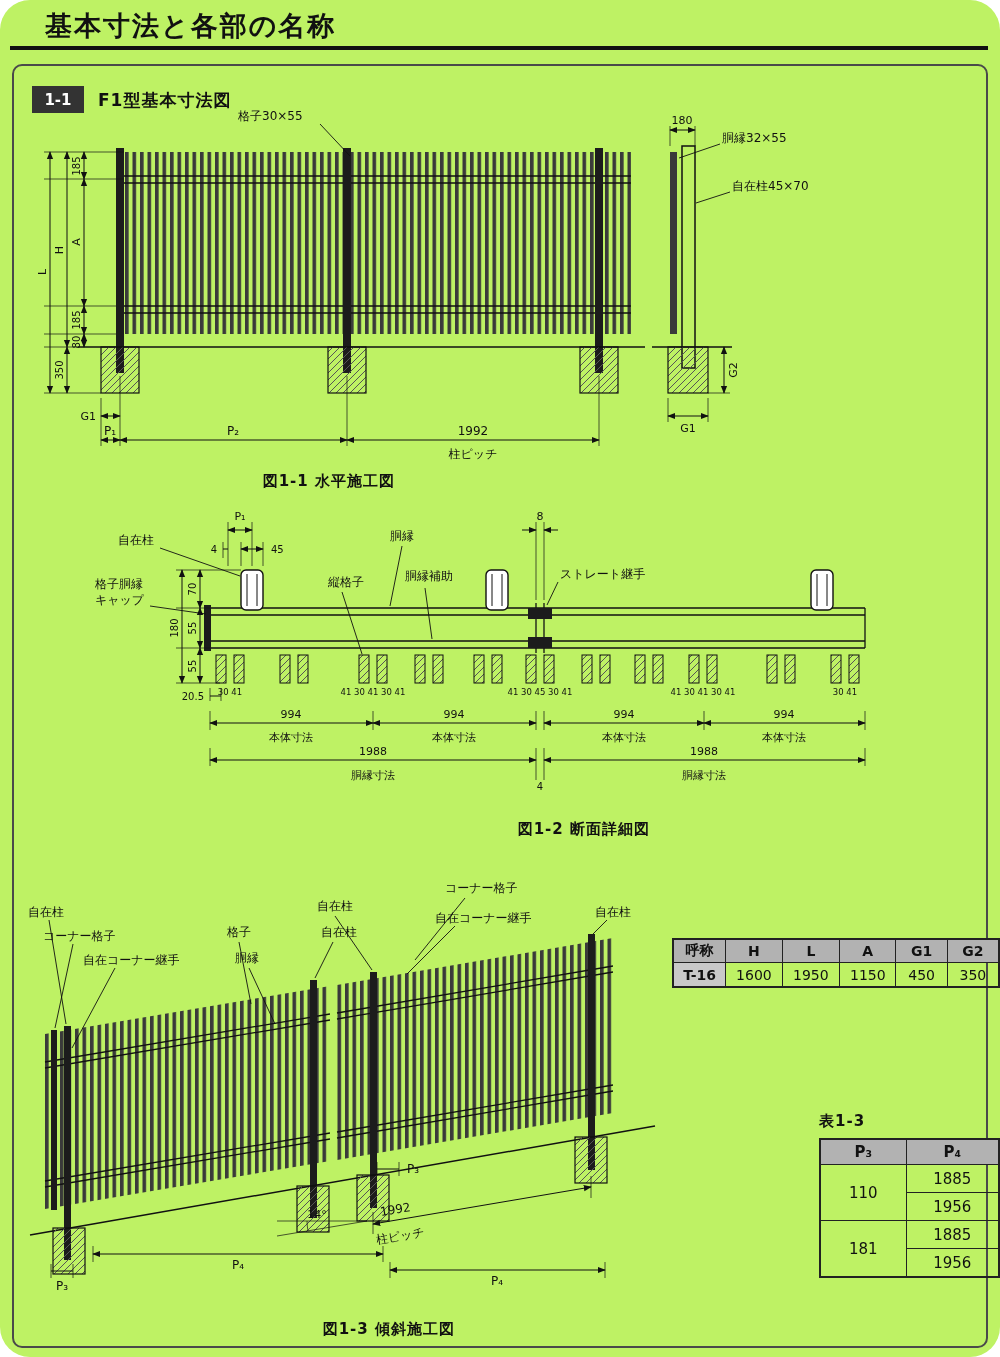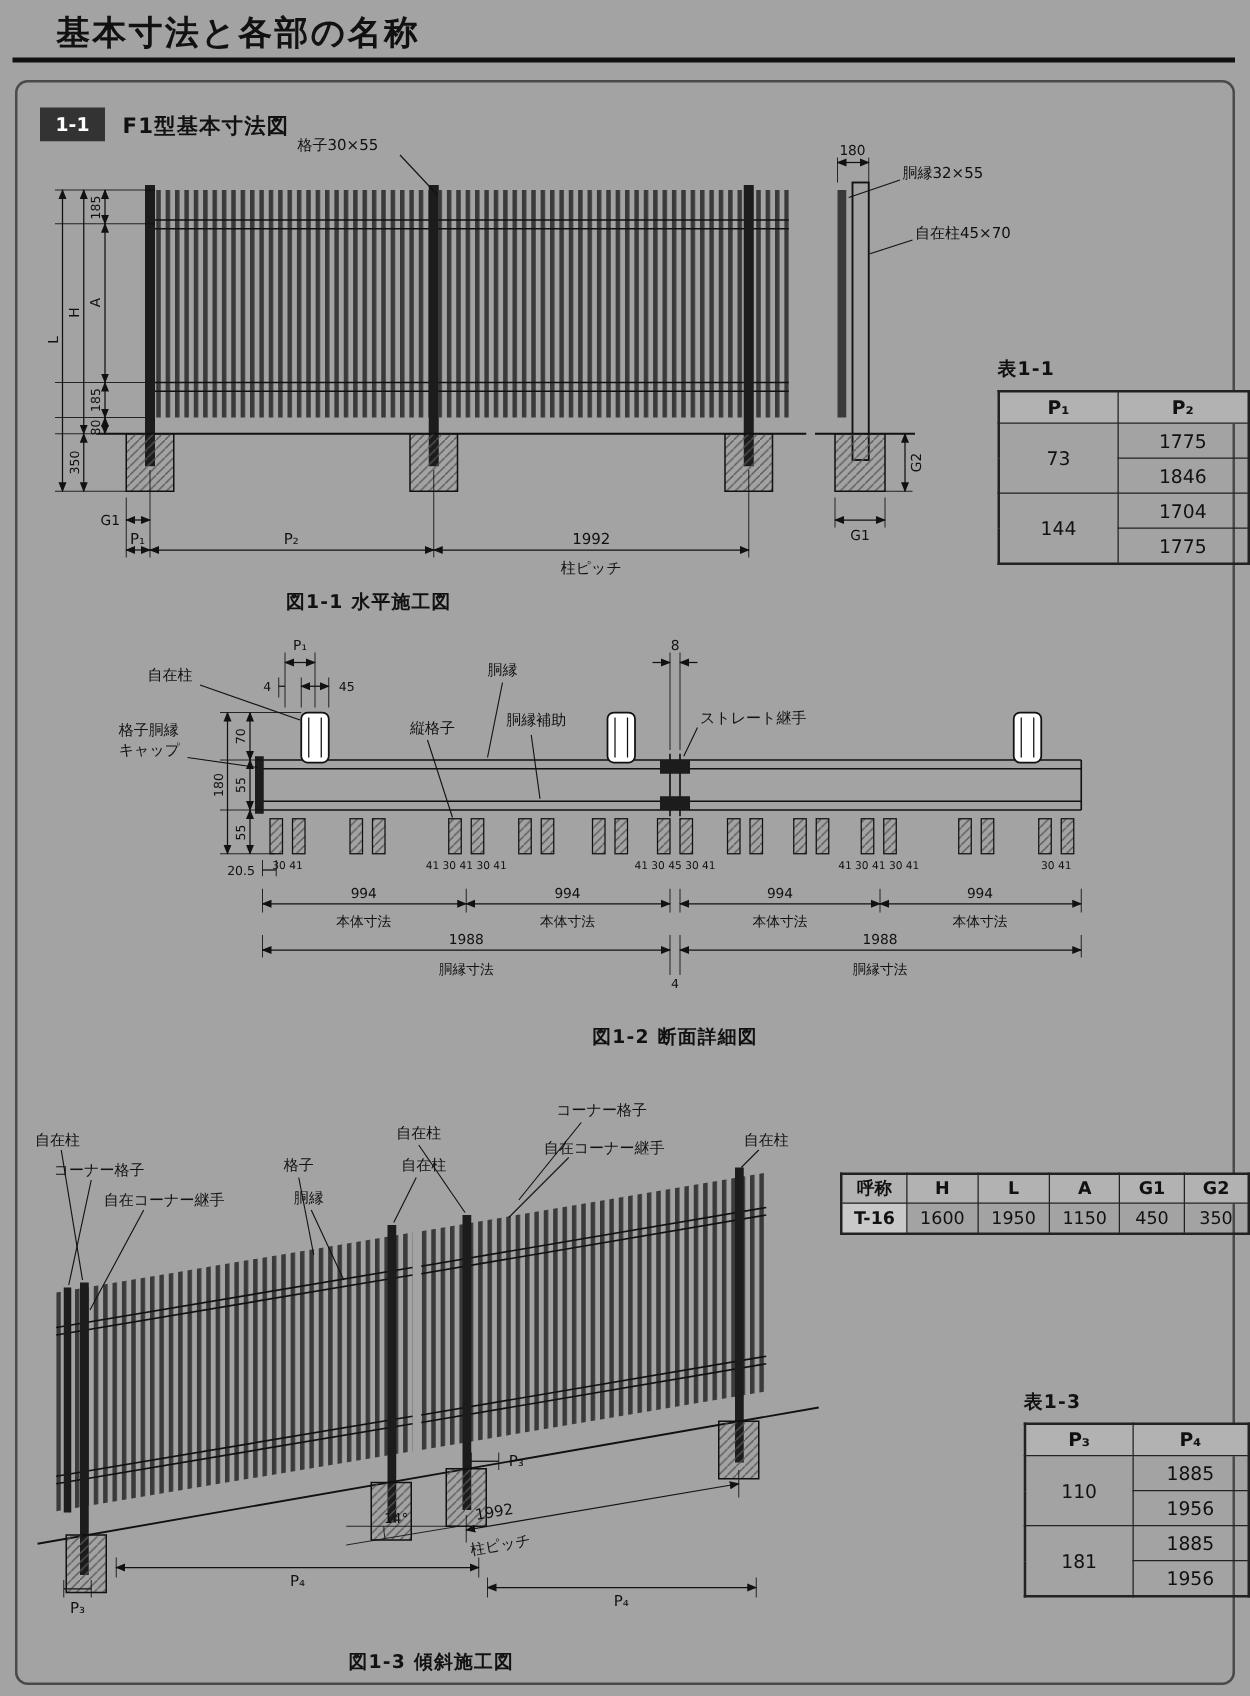--- a/index.html
+++ b/index.html
@@ -1,31 +1,31 @@
 <!DOCTYPE html>
 <html><head>
 <meta charset="utf-8">
 <style>
   html,body{margin:0;padding:0;background:#fff;}
-  .page{position:relative;width:1000px;height:1357px;background:#a3a3a3;color:#111;
-        font-family:"DejaVu Sans","Liberation Sans",sans-serif;overflow:hidden;}
+  .page{position:relative;width:1000px;height:1357px;background:#bef264;color:#111;
+        font-family:"DejaVu Sans","Liberation Sans",sans-serif;overflow:hidden;border-radius:30px;}
   .page-title{position:absolute;left:45px;top:8px;font-size:27px;font-weight:bold;letter-spacing:2px;}
   .title-rule{position:absolute;left:10px;top:46px;width:978px;height:4px;background:#111;}
   .main-box{position:absolute;left:12px;top:64px;width:972px;height:1280px;border:2px solid #4a4a4a;border-radius:10px;}
   .badge{position:absolute;left:32px;top:86px;width:52px;height:27px;background:#333;color:#fff;
          font-weight:bold;font-size:15px;display:flex;align-items:center;justify-content:center;}
   .section-title{position:absolute;left:98px;top:89px;font-size:17px;font-weight:bold;letter-spacing:1px;}
   svg.fig{position:absolute;overflow:visible;}
   svg text{font-family:"DejaVu Sans","Liberation Sans",sans-serif;fill:#111;}
   .t8{font-size:8.5px;}.t10{font-size:10px;}.t11{font-size:11px;}.t12{font-size:12px;}
   .dim{stroke:#111;stroke-width:1;fill:none;}
   .ext{stroke:#111;stroke-width:0.7;fill:none;}
   .thk{stroke:#111;stroke-width:1.3;fill:none;}
   .ldr{stroke:#111;stroke-width:0.9;fill:none;}
-  .caption{position:absolute;font-weight:bold;font-size:15px;text-align:center;letter-spacing:1px;}
+  .caption{position:absolute;font-weight:bold;font-size:15px;text-align:right;letter-spacing:1px;}
   .tbl-wrap{position:absolute;}
   .tbl-title{font-weight:bold;font-size:15px;margin-bottom:7px;letter-spacing:1px;}
   table.dim-table{border-collapse:collapse;border:2px solid #222;}
   .dim-table th,.dim-table td{border:1px solid #222;text-align:center;padding:0 6px;}
   .dim-table th{background:#b2b2b2;font-weight:bold;font-size:15px;height:24px;}
   .dim-table td{font-size:15px;height:27px;}
   .dim-table td.rowhead{background:#c9c9c9;font-weight:bold;}
   table.compact th{font-size:14px;height:22px;text-align:center;}
   table.compact td{font-size:14px;height:23px;}
 </style>
@@ -140,47 +140,20 @@
       <text class="t12" x="702" y="42">胴縁32×55</text>
       <path class="ldr" d="M710,92 L676,103"></path>
       <text class="t12" x="712" y="90">自在柱45×70</text>
     </g>
 
     <path class="ldr" d="M300,24 L330,56"></path>
     <text class="t12" x="218" y="20">格子30×55</text>
   </svg>
   <div class="caption" style="left:195px;top:472px;width:200px;">図1-1  水平施工図</div>
 
-  <div class="tbl-wrap" style="left:798px;top:286px;">
-    <div class="tbl-title">表1-1</div>
-    <table class="dim-table">
-      <thead>
-        <tr>
-          <th style="width:86px;">P₁</th>
-          <th style="width:96px;">P₂</th>
-        </tr>
-      </thead>
-      <tbody>
-        <tr>
-          <td rowspan="2">73</td>
-          <td>1775</td>
-        </tr>
-        <tr>
-          <td>1846</td>
-        </tr>
-        <tr>
-          <td rowspan="2">144</td>
-          <td>1704</td>
-        </tr>
-        <tr>
-          <td>1775</td>
-        </tr>
-      </tbody>
-    </table>
-  </div>
 
   <svg class="fig" style="left:90px;top:508px;" width="790" height="310" viewBox="0 0 790 310">
     <g>
       <g class="thk">
         <line x1="120" y1="100" x2="775" y2="100"></line>
           <line x1="120" y1="107" x2="775" y2="107"></line>
         <line x1="120" y1="133" x2="775" y2="133"></line>
           <line x1="120" y1="140" x2="775" y2="140"></line>
         <line x1="775" y1="100" x2="775" y2="140"></line>
       </g>

